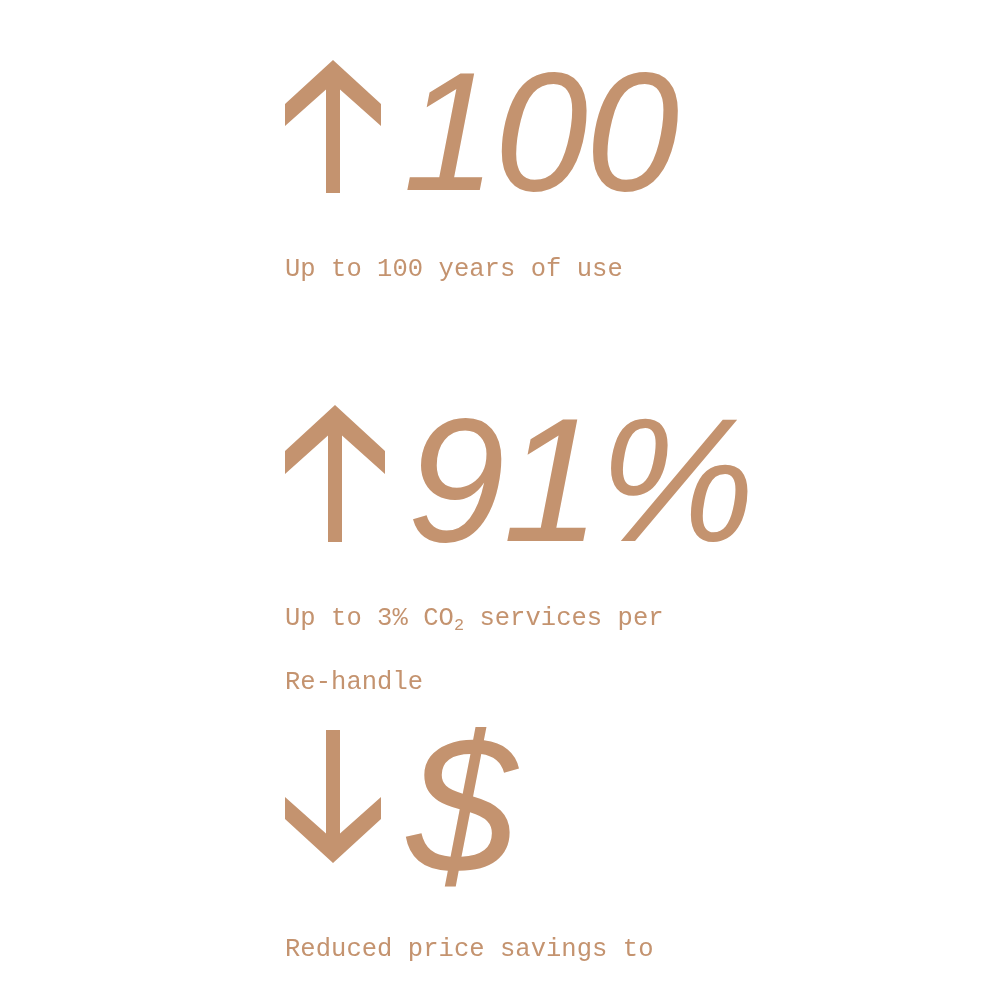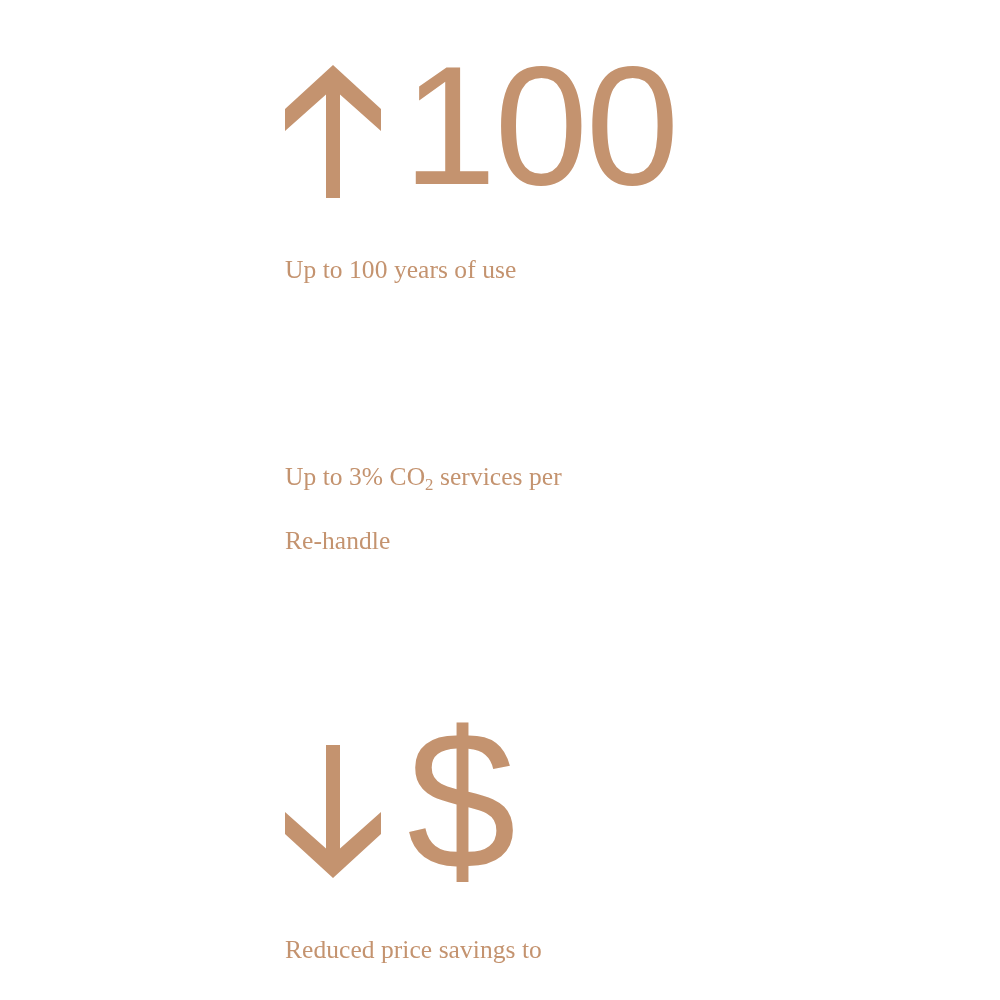--- a/index.html
+++ b/index.html
@@ -21,44 +21,44 @@
     background: #ffffff;
   }
 
   .stat-block {
     position: absolute;
     left: 285px;
   }
 
   .stat-figure {
     display: flex;
-    align-items: flex-end;
     gap: 22px;
     height: 140px;
+    font-style: italic;
   }
 
   .stat-arrow {
     display: block;
     flex: 0 0 auto;
   }
   .stat-arrow svg { display: block; }
 
   .stat-value {
     color: #c4936f;
     font-family: "Liberation Sans", sans-serif;
     font-weight: 400;
     letter-spacing: -0.012em;
     line-height: 0.86;
     white-space: nowrap;
     display: block;
   }
 
   .stat-caption {
     color: #c4936f;
-    font-family: Liberation Serif, serif;
+    font-family: Liberation Mono, monospace;
     font-weight: 400;
     font-size: 25.5px;
     line-height: 32px;
     letter-spacing: 0.002em;
     white-space: pre-line;
     margin-top: 24px;
   }
   .stat-caption sub {
     font-size: 0.66em;
     vertical-align: baseline;
@@ -95,20 +95,28 @@
         </svg>
       </span>
       <span class="stat-value">100</span>
     </div>
     <div class="stat-caption">
       <span>Up to 100 years of use</span><br>
     </div>
   </div>
 
   <div class="stat-block" id="stat-block-co2">
+    <div class="stat-figure">
+      <span class="stat-arrow">
+        <svg width="100" height="137" viewBox="0 0 100 137" aria-hidden="true">
+          <path d="M50 0 L100 46 L100 69 L57 30.5 L57 137 L43 137 L43 30.5 L0 69 L0 46 Z" fill="#c4936f"></path>
+        </svg>
+      </span>
+      <span class="stat-value">91%</span>
+    </div>
     <div class="stat-caption">
       <span>Up to 3% CO</span><sub>2</sub><span> services per</span><br>
       <span>Re-handle</span>
     </div>
   </div>
 
   <div class="stat-block" id="stat-block-price">
     <div class="stat-figure">
       <span class="stat-arrow">
         <svg width="96" height="133" viewBox="0 0 96 133" aria-hidden="true">

